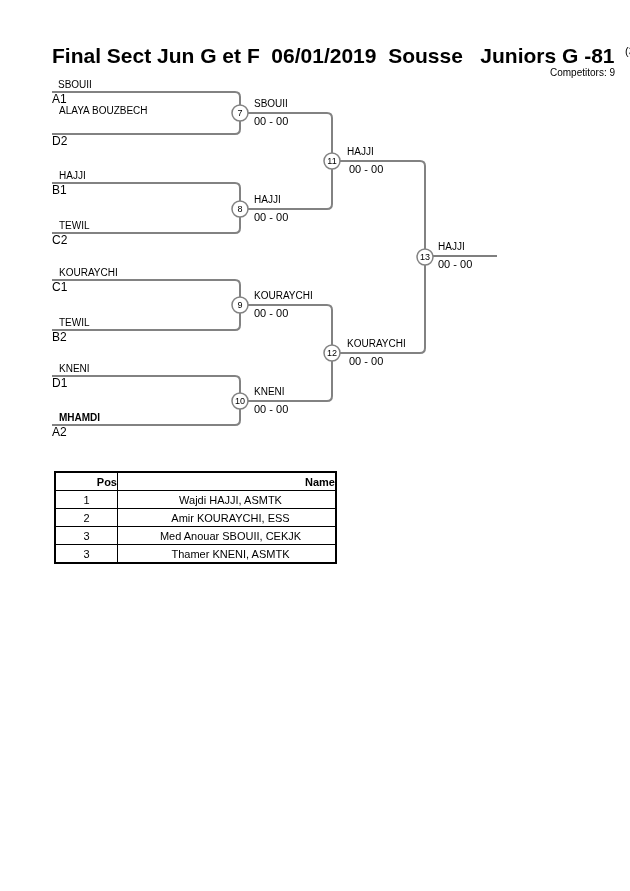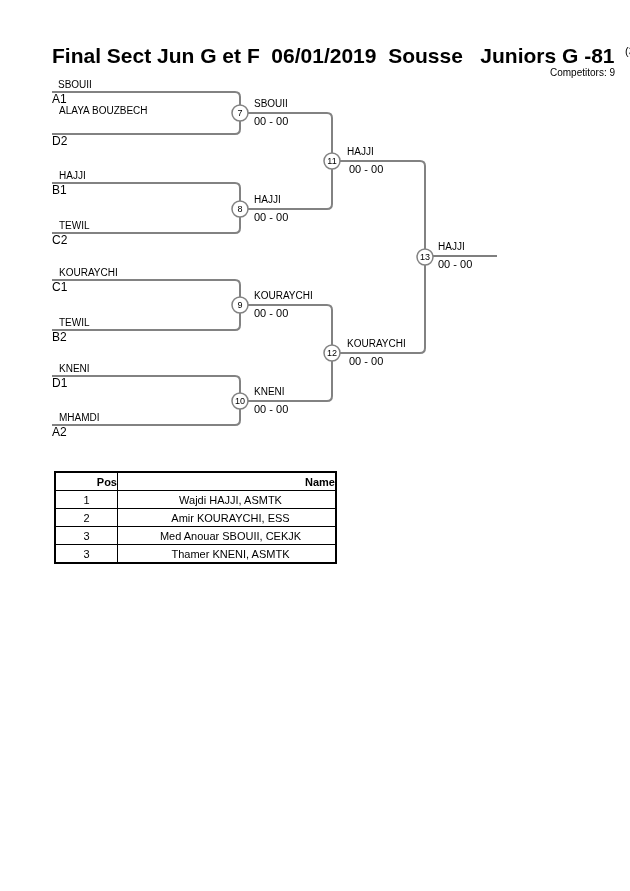--- a/index.html
+++ b/index.html
@@ -92,21 +92,21 @@
   <div class="bk-name" style="left:37px;  top:267px;">KOURAYCHI</div>
   <div class="bk-seed" style="left:30px;  top:282px;">C1</div>
   <div class="bk-name" style="left:37px;  top:317px;">TEWIL</div>
   <div class="bk-seed" style="left:30px;  top:332px;">B2</div>
   <div class="bk-no" style="left:210px; top:300px;">9</div>
   <div class="bk-win" style="left:232px; top:290px;">KOURAYCHI</div>
   <div class="bk-score" style="left:232px; top:308px;">00 - 00</div>
 
   <div class="bk-name" style="left:37px;  top:363px;">KNENI</div>
   <div class="bk-seed" style="left:30px;  top:378px;">D1</div>
-  <div class="bk-name" style="left:37px;  top:412px;">MHAMDI</div>
+  <div class="bk-name" style="left:37px;  top:412px;font-weight:bold;">MHAMDI</div>
   <div class="bk-seed" style="left:30px;  top:427px;">A2</div>
   <div class="bk-no" style="left:210px; top:396px;">10</div>
   <div class="bk-win" style="left:232px; top:386px;">KNENI</div>
   <div class="bk-score" style="left:232px; top:404px;">00 - 00</div>
 
   <div class="bk-no" style="left:302px; top:156px;">11</div>
   <div class="bk-win" style="left:325px; top:146px;">HAJJI</div>
   <div class="bk-score" style="left:327px; top:164px;">00 - 00</div>
 
   <div class="bk-no" style="left:302px; top:348px;">12</div>

